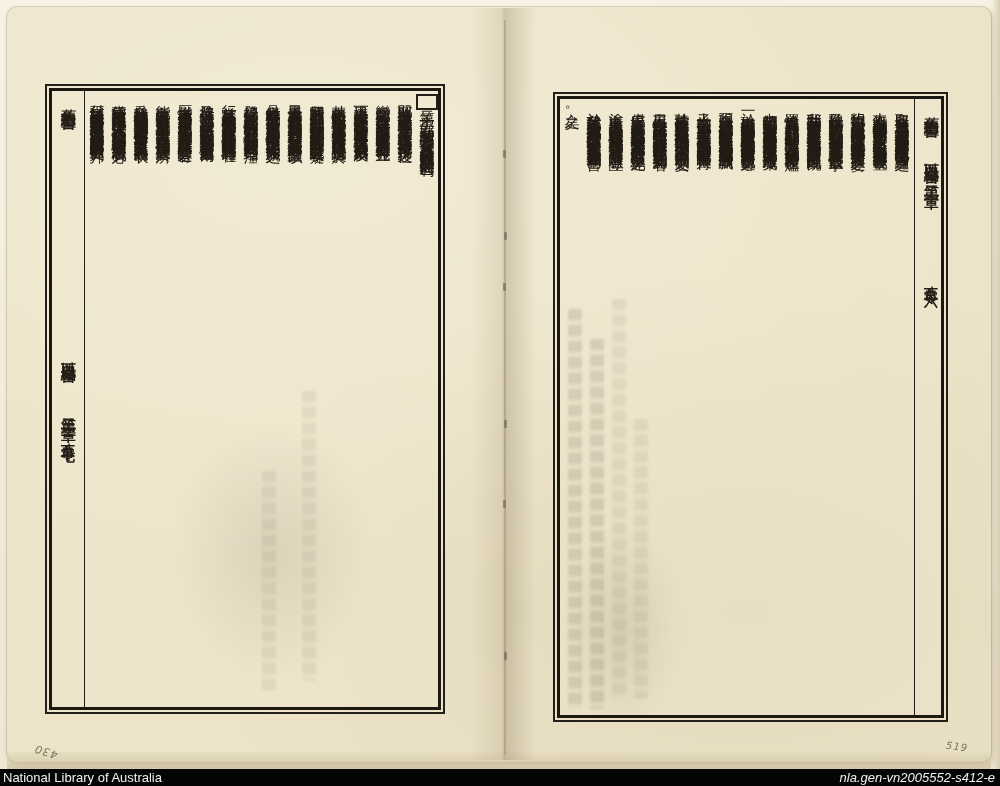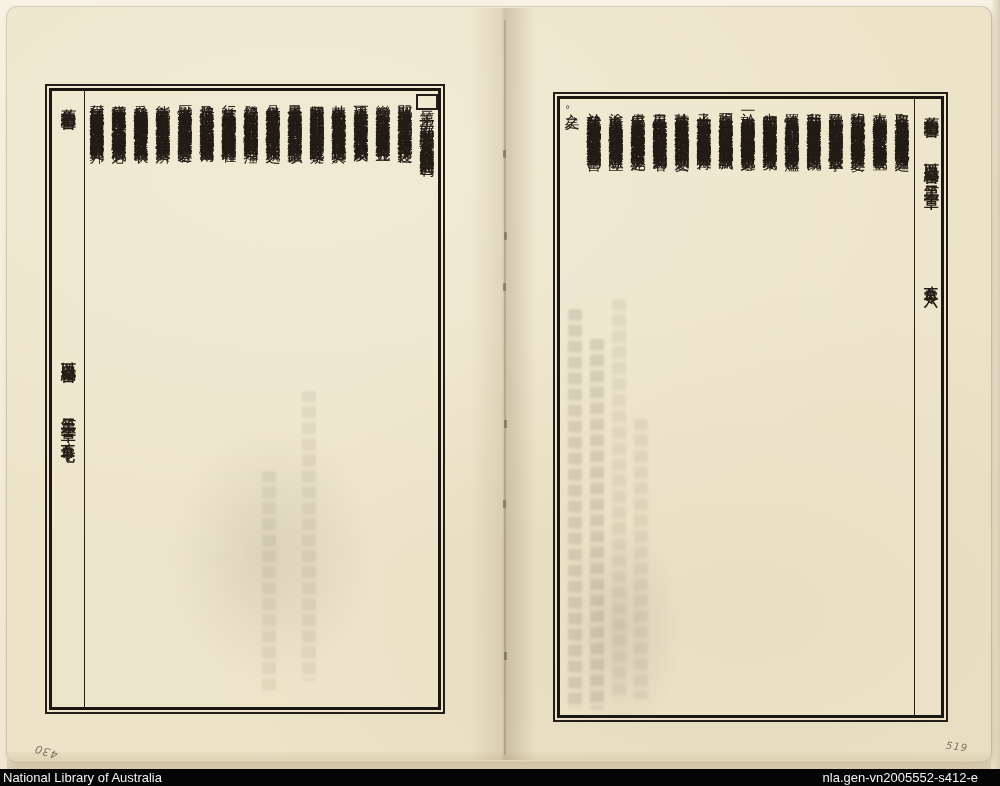--- a/index.html
+++ b/index.html
@@ -100,21 +100,21 @@
   .pencil-left{left:34px;top:745px;transform:rotate(197deg);}
   .pencil-right{left:946px;top:741px;transform:rotate(8deg);font-size:10px;}
   
   .bar{
     position:absolute;left:0;bottom:0;width:1000px;height:17px;background:#050505;
     display:flex;align-items:center;justify-content:space-between;z-index:5;
     font-family:"Liberation Sans",sans-serif;
   }
   .bar span{color:#f2f2f2;font-size:13px;line-height:17px;}
   .bar .bar-left{margin-left:3px;}
-  .bar .bar-right{margin-right:22px;}
+  .bar .bar-right{margin-right:5px;font-style:italic;}
 </style>
 </head>
 <body>
 
 <div class="backing"></div>
 <div class="sheet"></div>
 <div class="sheet-bottom-edge"></div>
 <div class="right-edge"></div>
 
 <div class="gutter"></div>

